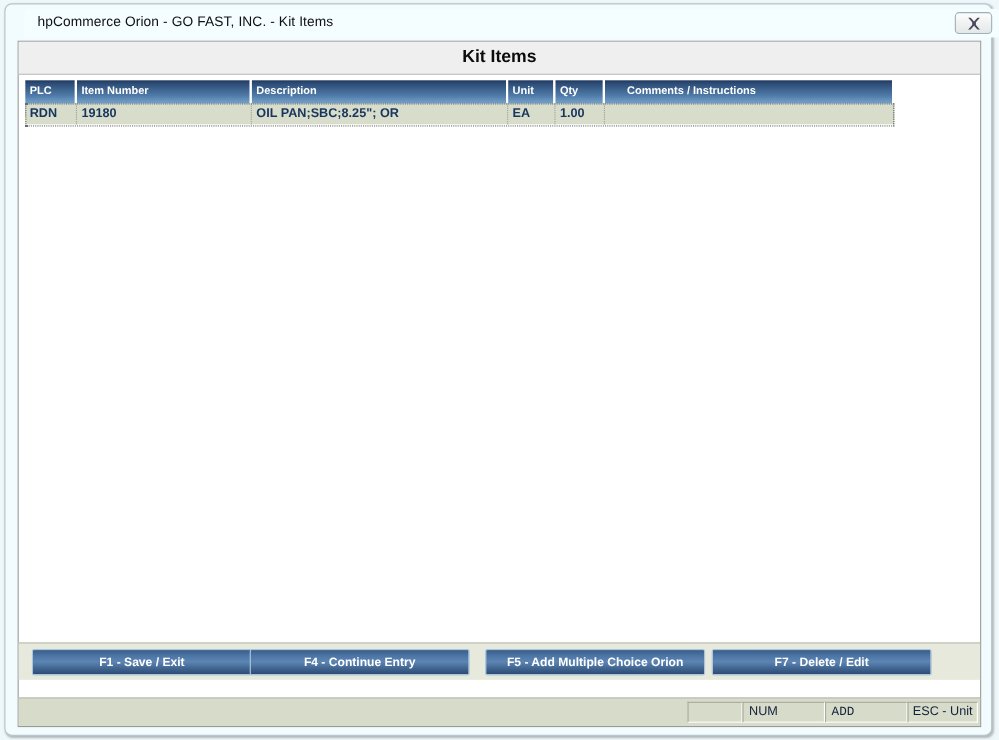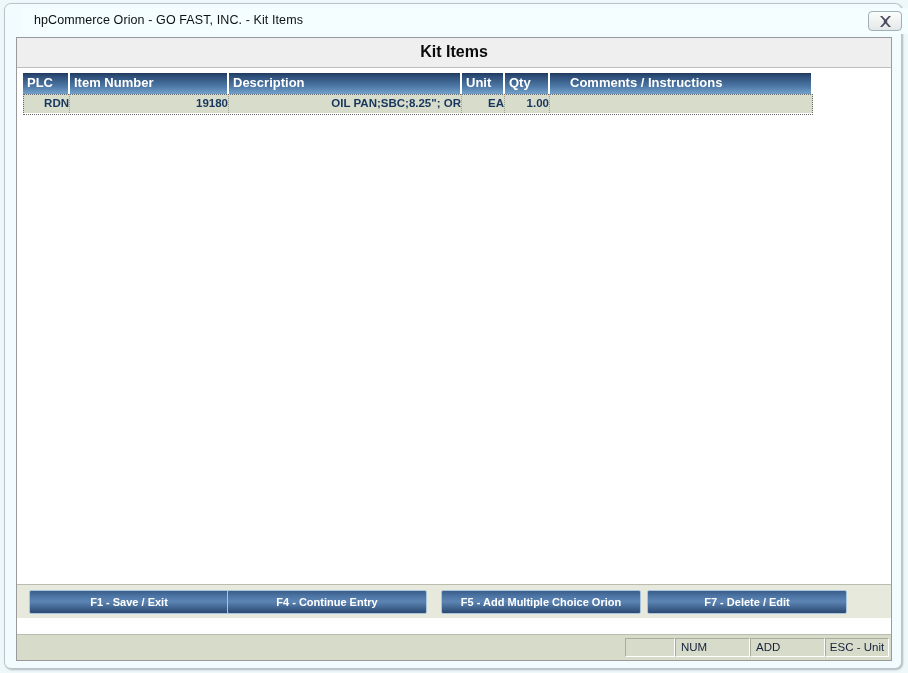--- a/index.html
+++ b/index.html
@@ -113,21 +113,21 @@
       linear-gradient(to bottom,
         #20375c 0%,
         #2b4b74 8%,
         #4f7aa8 42%,
         #6f9cc6 60%,
         #4a74a3 92%,
         #2d4e78 100%);
     border-right: 2px solid #ffffff;
     box-sizing: border-box;
     color: #ffffff;
-    font-size: 13px;
+    font-size: 10px;
     font-weight: bold;
     line-height: 20px;
     padding-left: 4px;
     white-space: nowrap;
     overflow: hidden;
     cursor: pointer;
   }
   .grid-data-row {
     position: relative;
     height: 19px;
@@ -141,21 +141,20 @@
     height: 19px;
     border-right: 1px dotted #9aa08e;
     box-sizing: border-box;
     color: #17365d;
     font-size: 11.5px;
     font-weight: bold;
     line-height: 18px;
     padding-left: 4px;
     white-space: nowrap;
     overflow: hidden;
-    text-align: right;
   }
   .row-focus {
     position: absolute;
     left: 6px; top: 56px;
     width: 790px; height: 21px;
     border: 1px dotted #6b6b6b;
     box-sizing: border-box;
     pointer-events: none;
   }
 
@@ -264,19 +263,19 @@
       <div class="buttonbar">
         <div class="fbtn" style="left: 12px; width: 200px;">F1 - Save / Exit</div>
         <div class="fbtn" style="left: 210px; width: 200px;">F4 - Continue Entry</div>
         <div class="fbtn" style="left: 424px; width: 200px;">F5 - Add Multiple Choice Orion</div>
         <div class="fbtn" style="left: 630px; width: 200px;">F7 - Delete / Edit</div>
       </div>
 
       <div class="statusbar">
         <div class="sb-cell" style="left: 608px; width: 50px;"></div>
         <div class="sb-cell" style="left: 658px; width: 75px;">NUM</div>
-        <div class="sb-cell" style="left: 733px; width: 75px;">ADD</div>
+        <div class="sb-cell" style="left: 733px; width: 75px; font-family: Liberation Mono, monospace;">ADD</div>
         <div class="sb-cell sb-center" style="left: 808px; width: 64px;">ESC - Unit</div>
       </div>
 
     </div>
   </div>
 </div>
 
 </body></html>

